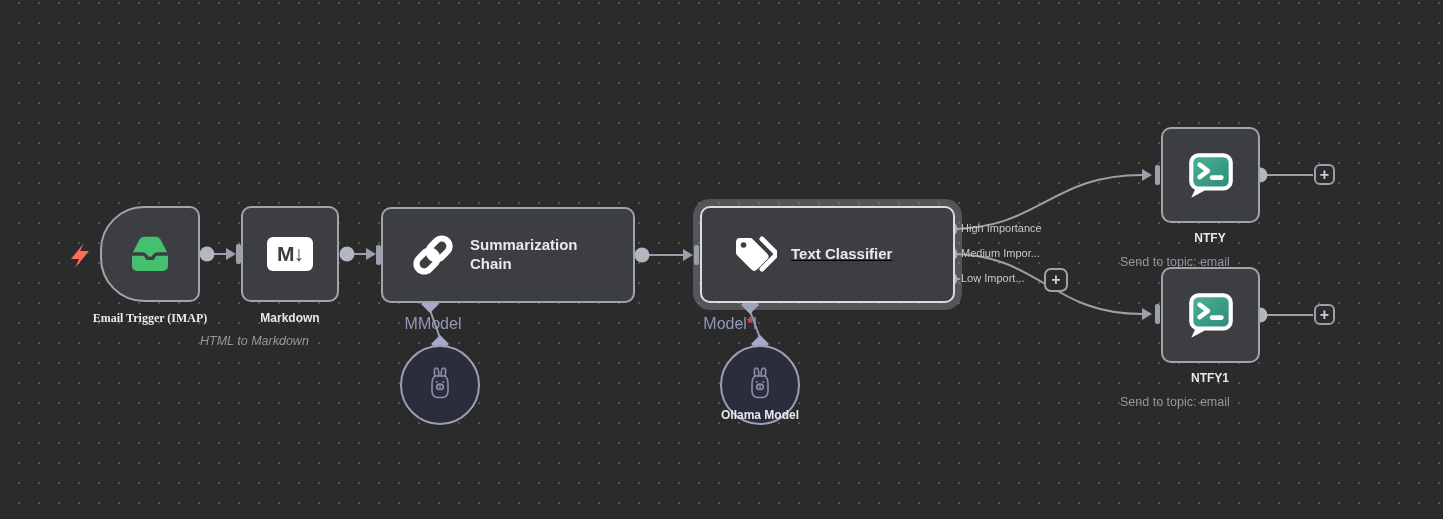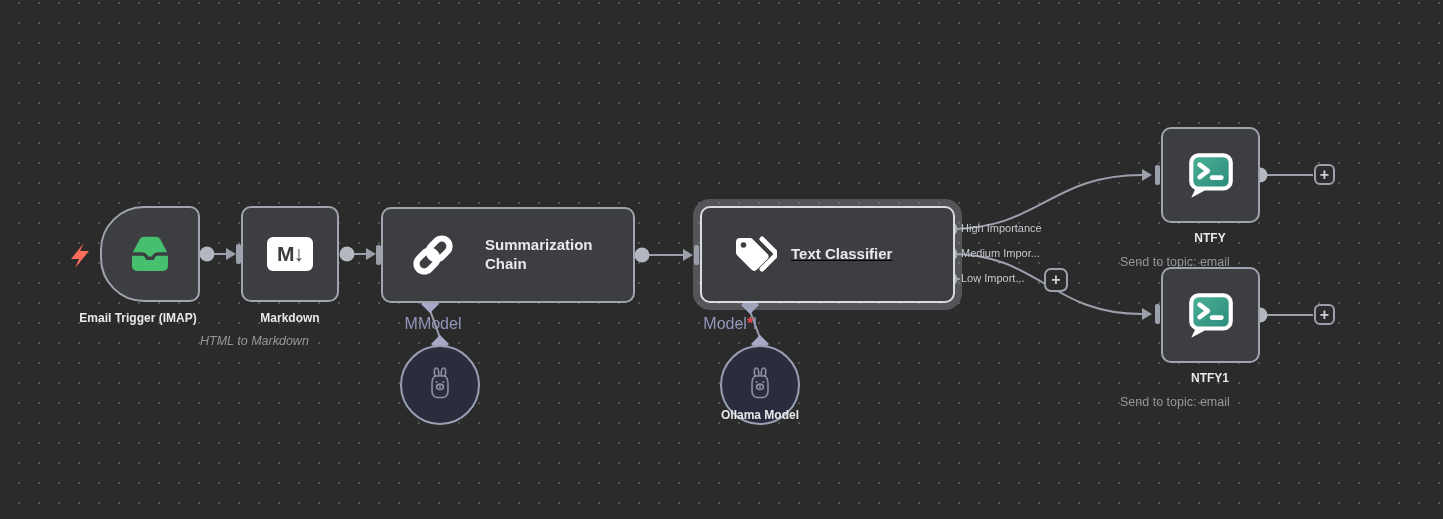--- a/index.html
+++ b/index.html
@@ -132,36 +132,36 @@
     <polygon class="ep-diamond" points="750,296 759,305 750,314 741,305"></polygon>
     <polygon class="ep-diamond" points="760,335 769,344 760,353 751,344"></polygon>
   </svg>
 
   <div class="node trigger" style="left:100px;top:206px;width:100px;height:96px;">
     <svg width="50" height="44" viewBox="0 0 50 44">
       <path d="M7 22 L14.5 7.5 a5 5 0 0 1 4.4-2.7 h12.2 a5 5 0 0 1 4.4 2.7 L43 22 v12 a5 5 0 0 1-5 5 H12 a5 5 0 0 1-5-5 z" fill="#46c06e"></path>
       <path d="M7 22 h10.5 a4 4 0 0 1 3.4 1.9 l1.5 2.4 h5.2 l1.5-2.4 a4 4 0 0 1 3.4-1.9 H43" fill="none" stroke="#3d3e42" stroke-width="3.4"></path>
     </svg>
   </div>
-  <div class="node-label" style="left:28px;top:311px;width:220px;">Email Trigger (IMAP)</div>
+  <div class="node-label" style="left:40px;top:311px;width:220px;font-family:Liberation Serif, serif;">Email Trigger (IMAP)</div>
 
   <div class="node" style="left:241px;top:206px;width:98px;height:96px;">
     <div class="md-badge">M↓</div>
   </div>
   <div class="node-label" style="left:220px;top:311px;width:140px;">Markdown</div>
   <div class="node-subtitle" style="left:200px;top:334px;width:180px;font-style:italic;">HTML to Markdown</div>
 
   <div class="node wide" style="left:381px;top:207px;width:254px;height:96px;padding-left:26px;">
     <svg width="48" height="48" viewBox="0 0 50 50">
       <g transform="rotate(-45 25 25)" fill="none" stroke="#ffffff" stroke-width="6.5">
         <rect x="4" y="17" width="24" height="16" rx="8"></rect>
         <rect x="22" y="17" width="24" height="16" rx="8"></rect>
       </g>
     </svg>
-    <div class="node-title-in" style="margin-left:28px;width:130px;">Summarization Chain</div>
+    <div class="node-title-in" style="margin-left:13px;width:130px;">Summarization Chain</div>
   </div>
   <div class="model-label" style="left:383px;top:315px;">MModel</div>
 
   <div class="node wide selected" style="left:700px;top:206px;width:255px;height:97px;padding-left:29px;text-decoration:underline;">
     <svg width="46" height="46" viewBox="0 0 46 46">
       <path d="M5 10 a4 4 0 0 1 4-4 h10 a4 4 0 0 1 2.8 1.2 l14.5 14.5 a4 4 0 0 1 0 5.6 L26 37.6 a4 4 0 0 1-5.6 0 L5.9 23.1 A4 4 0 0 1 5 20.3 z" fill="#ffffff"></path>
       <circle cx="12.5" cy="13" r="2.8" fill="#3d3e42"></circle>
       <path d="M31 7 l12.5 12.5 a3.5 3.5 0 0 1 0 5 L31 37" fill="none" stroke="#ffffff" stroke-width="5" stroke-linecap="round" stroke-linejoin="round"></path>
     </svg>
     <div class="node-title-in" style="margin-left:14px;">Text Classifier</div>

